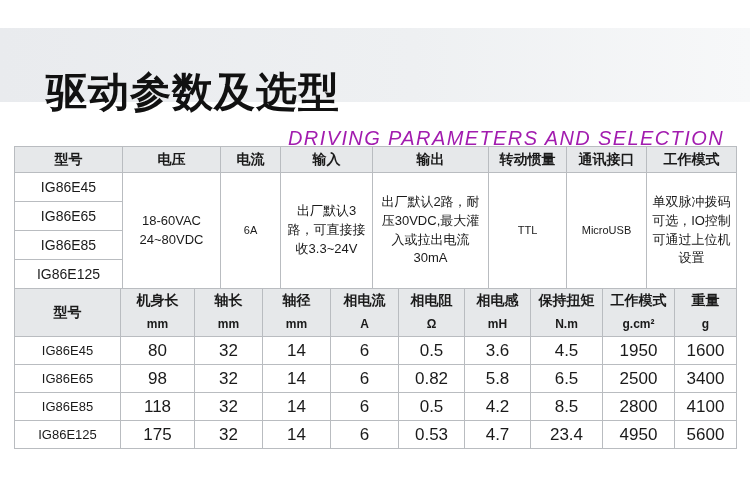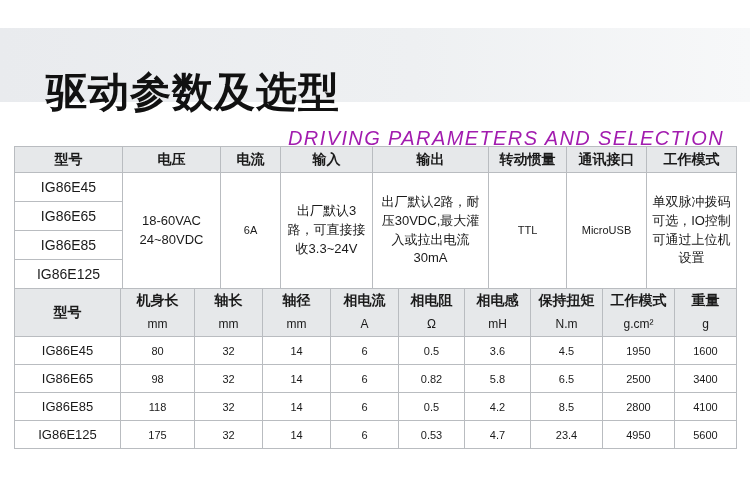--- a/index.html
+++ b/index.html
@@ -91,32 +91,32 @@
   .table2 th.hdr {
     height: 24px;
     font-size: 14px;
     font-weight: bold;
     background: #e6e8ea;
     border-bottom: none;
   }
   .table2 th.unit {
     height: 24px;
     font-size: 12px;
-    font-weight: normal;
+    font-weight: bold;
     background: #e6e8ea;
     border-top: none;
   }
   .table2 th.model {
     font-size: 14px;
     font-weight: bold;
     background: #e6e8ea;
   }
   .table2 td {
     height: 28px;
-    font-size: 11px;
+    font-size: 17px;
   }
   .table2 td.first {
     font-size: 13px;
   }
 </style>
 </head>
 <body>
 
 <div id="page">
 

